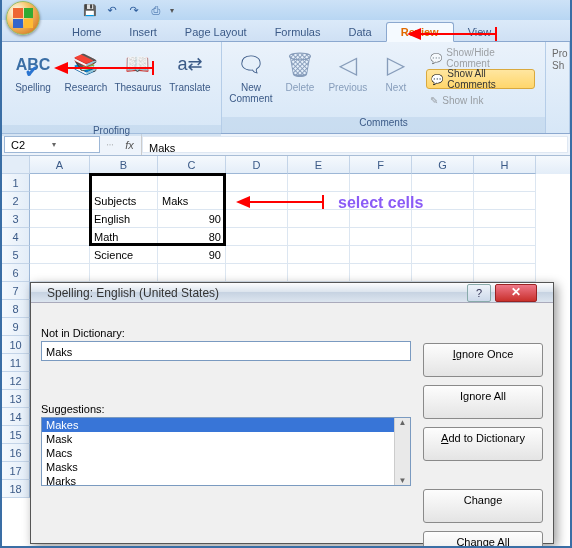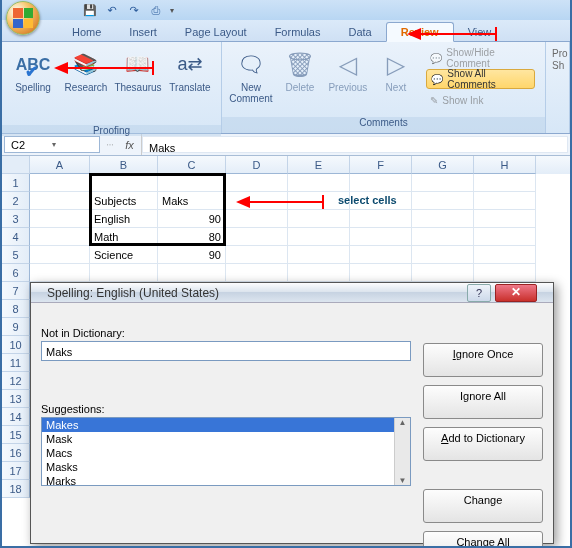--- a/index.html
+++ b/index.html
@@ -49,21 +49,21 @@
 .cell { border-right:1px solid #dce6f1; border-bottom:1px solid #dce6f1; padding:0 4px; line-height:18px; white-space:nowrap; overflow:hidden;}
 .cA{width:60px;} .cB{width:68px;} .cC{width:68px;} .cD{width:62px;} .cE{width:62px;} .cF{width:62px;} .cG{width:62px;} .cH{width:62px;}
 .sel-range { position:absolute; border:3px solid #000; pointer-events:none;}
 .num { text-align:right;}
 
 .red-arrow { position:absolute; pointer-events:none; }
 .ra-line { position:absolute; background:#ff0000; height:2px;}
 .ra-head { position:absolute; width:0; height:0; border-top:6px solid transparent; border-bottom:6px solid transparent;}
 .ra-head.left { border-right:14px solid #ff0000;}
 .ra-tail-v { position:absolute; width:2px; height:14px; background:#ff0000;}
-.red-label { position:absolute; font-size:11px; color:#0c4a6e; font-weight:bold;}
+.red-label { position:absolute; font-size:16px; color:#8b5cf6; font-weight:bold;}
 
 
 .dialog { position:absolute; left:28px; top:282px; width:524px; height:262px; background:#f0f0f0; border:1px solid #555; box-shadow:3px 3px 10px rgba(0,0,0,.4); font-size:11px;}
 .dlg-title { height:20px; background:linear-gradient(#fdfdfe,#dde5ee 45%,#c7d3e2 50%,#dce5ef); display:flex; align-items:center; padding:0 16px; border-bottom:1px solid #aab;}
 .dlg-title-text { flex:1; font-size:12px; color:#333;}
 .dlg-help { width:24px; height:18px; margin-right:4px; background:linear-gradient(#eef3fa,#cdd9ea); border:1px solid #8aa; border-radius:2px; text-align:center; line-height:16px; font-size:11px; color:#335;}
 .dlg-close { width:42px; height:18px; background:linear-gradient(#e78,#c9302c); border:1px solid #922; border-radius:2px; color:#fff; text-align:center; line-height:15px; font-size:12px; font-weight:bold;}
 .dlg-body { display:flex; padding:8px 10px; gap:12px;margin-top:16px;}
 .dlg-left { flex:1; display:flex; flex-direction:column;}
 .dlg-right { width:120px; display:flex; flex-direction:column; gap:8px; padding-top:16px;}

